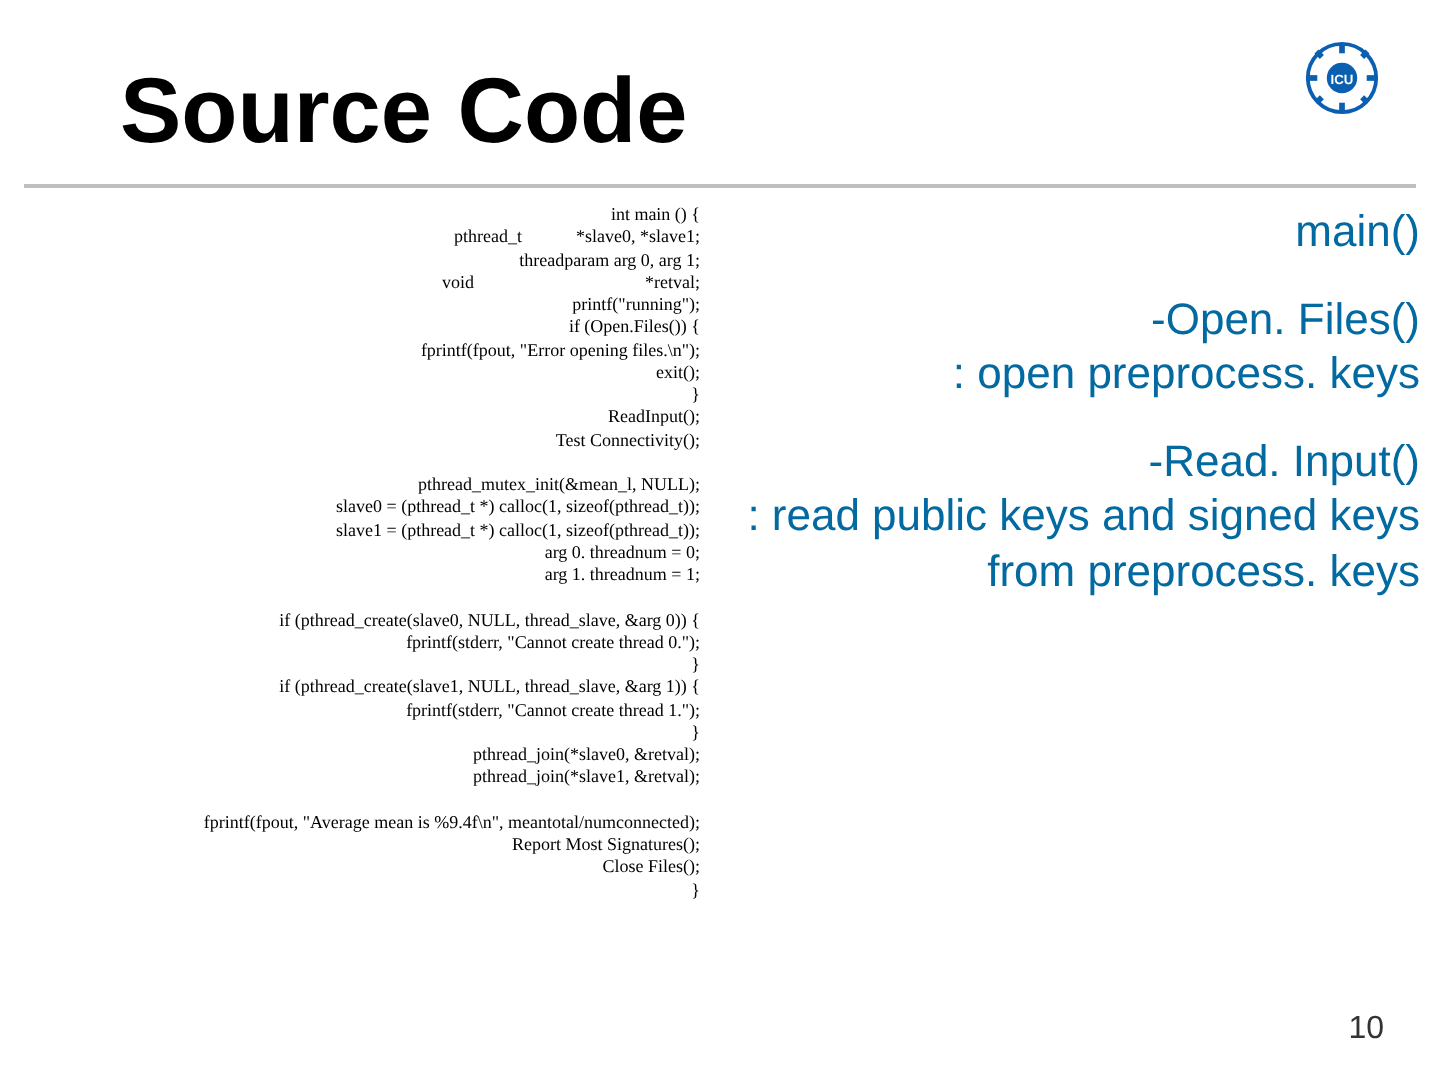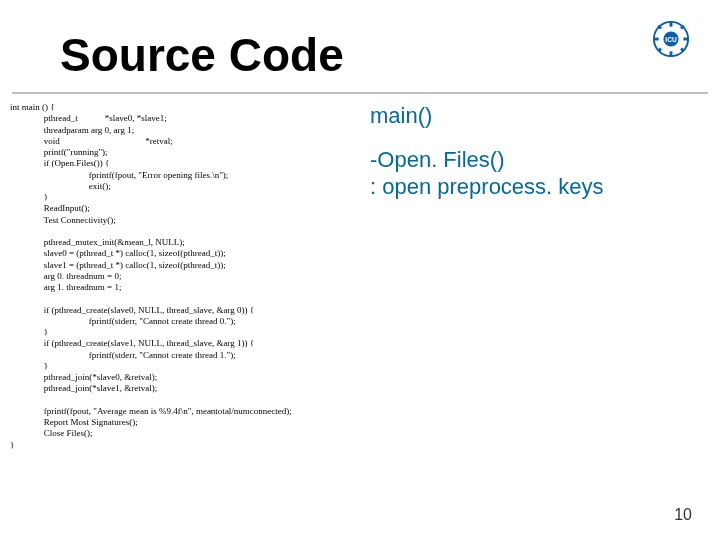--- a/index.html
+++ b/index.html
@@ -30,20 +30,21 @@
   }
   .title-underline {
     height: 2px;
     background: #bfbfbf;
     margin: 6px 12px 0 12px;
   }
   .content-row {
     display: flex;
     flex-direction: row;
     padding: 8px 10px 0 10px;
+    text-align: right;
   }
   .code-col {
     width: 340px;
     font-family: 'Times New Roman', Times, serif;
     font-size: 9px;
     line-height: 1.25;
     color: #000;
     white-space: pre;           
     word-break: keep-all;
     overflow: visible;
@@ -124,16 +125,18 @@
 
                fprintf(fpout, "Average mean is %9.4f\n", meantotal/numconnected);
                Report Most Signatures();
                Close Files();
 }</div>
 
   <div class="exp-col">
     <div class="exp-block" style="white-space: pre-line;">main()</div>
     <div class="exp-block" style="white-space: pre-line;">-Open. Files()
 : open preprocess. keys</div>
+    <div class="exp-block" style="white-space: pre-line;">-Read. Input()
+: read public keys and signed keys from preprocess. keys</div>
   </div>
 </div>
 
 <div class="page-num">10</div>
 
 </body></html>

